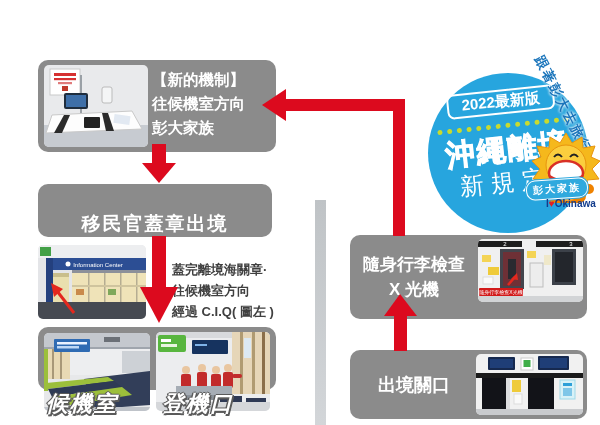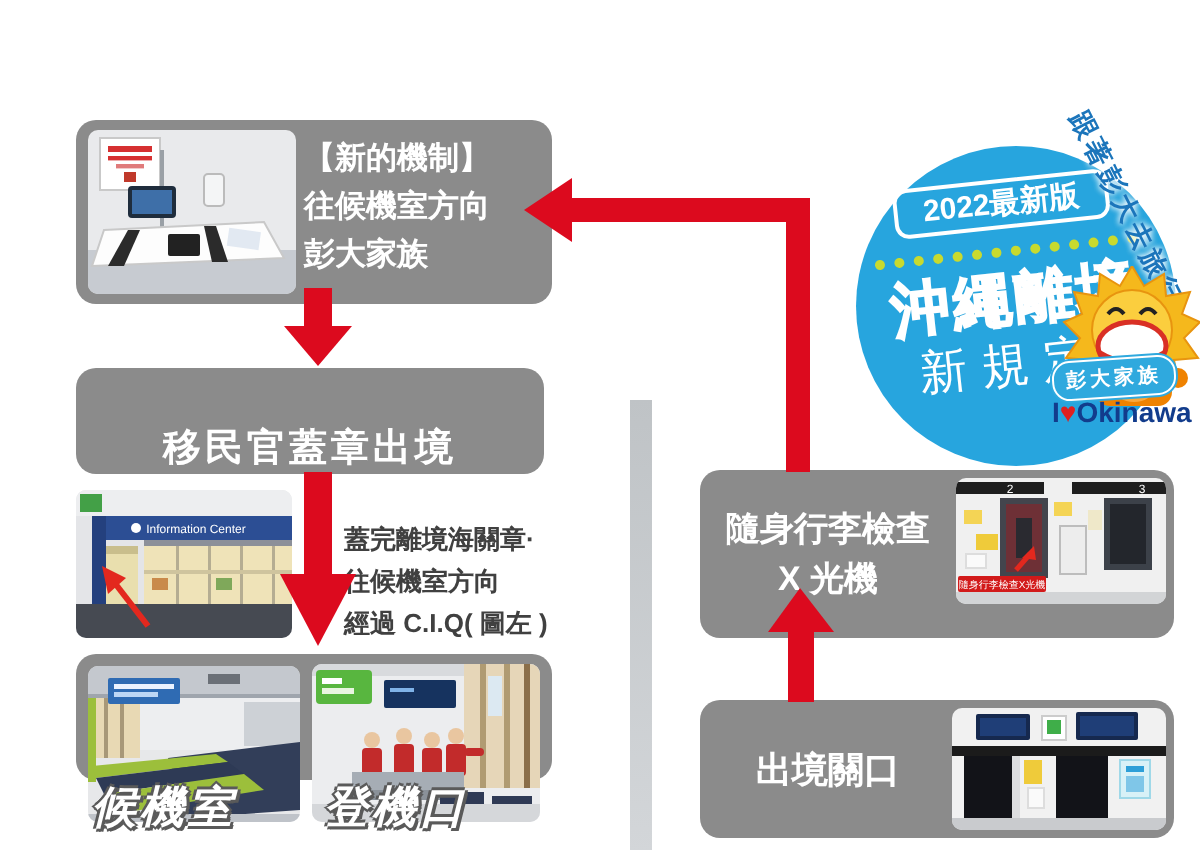--- a/index.html
+++ b/index.html
@@ -41,21 +41,21 @@
                font-weight:bold;letter-spacing:2px;-webkit-text-stroke:1px #fff;}
   .badge-sub{position:absolute;left:0;top:93px;width:150px;text-align:center;color:#fff;font-size:24px;
              letter-spacing:7px;}
   .ribbon{position:absolute;left:505px;top:70px;width:122px;height:18px;z-index:4;
           transform:rotate(63deg);color:#1B75BB;font-weight:bold;font-size:13.5px;letter-spacing:2px;
           text-shadow:0 0 3px #fff,0 0 3px #fff;}
   .mascot{position:absolute;left:522px;top:101px;width:78px;height:72px;z-index:4;}
   .family{position:absolute;left:526px;top:147px;z-index:5;background:#2FA9DE;color:#fff;font-size:10px;
           font-weight:bold;padding:2px 6px;border-radius:9px;border:1.5px solid #fff;
           transform:rotate(-4deg);letter-spacing:2px;box-shadow:0 0 0 1px #2FA9DE;}
-  .tagline{position:absolute;left:526px;top:166px;z-index:5;font-size:14px;font-weight:bold;color:#123C8C;}
+  .tagline{position:absolute;left:546px;top:166px;z-index:5;font-size:10px;font-weight:bold;color:#123C8C;}
   .tagline .heart{color:#E02020;}
   
   .footer{position:absolute;left:0;top:404px;width:600px;height:21px;background:#8A8A8A;z-index:1;
           display:flex;align-items:center;justify-content:flex-end;}
   .footer-url{font-family:"Liberation Mono",monospace;font-size:14px;color:#F4F4F4;
               letter-spacing:0.5px;padding-right:7px;}
   .arrows{position:absolute;inset:0;z-index:6;pointer-events:none;}
 </style>
 </head>
 <body>

